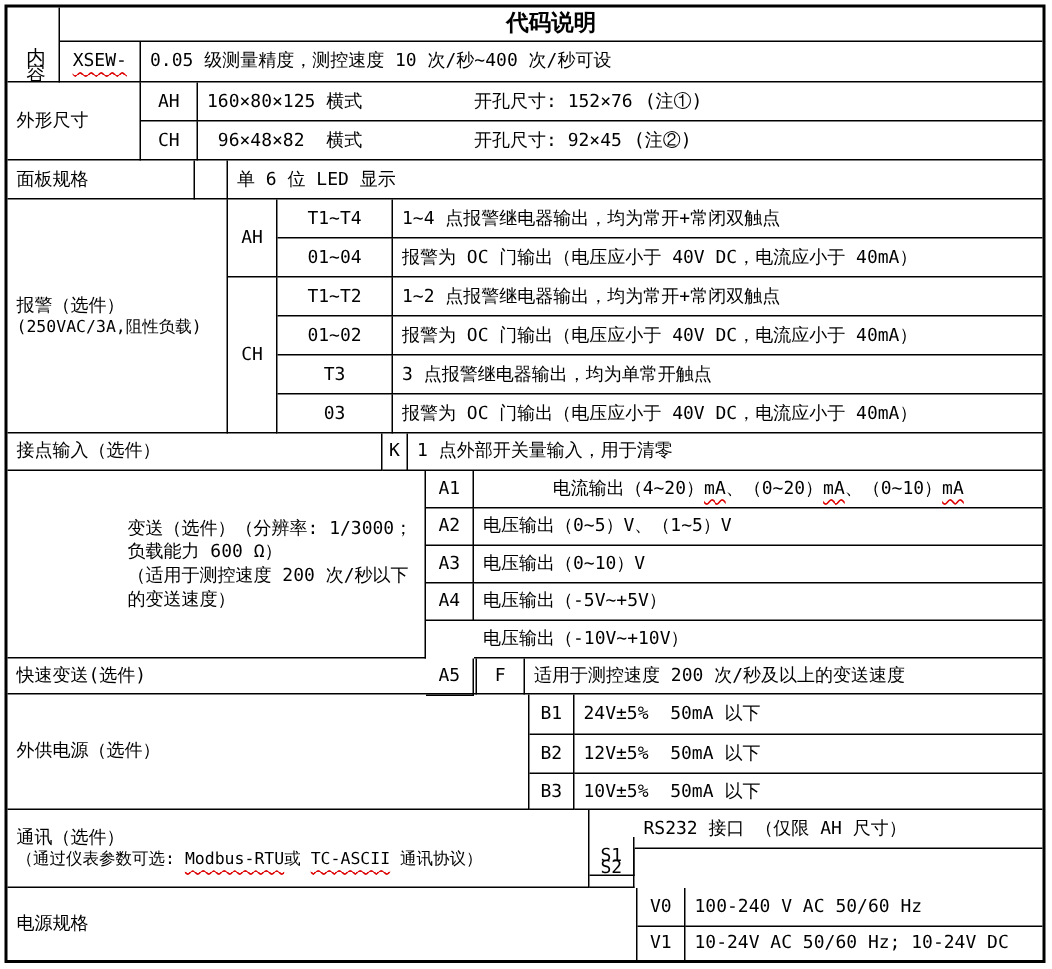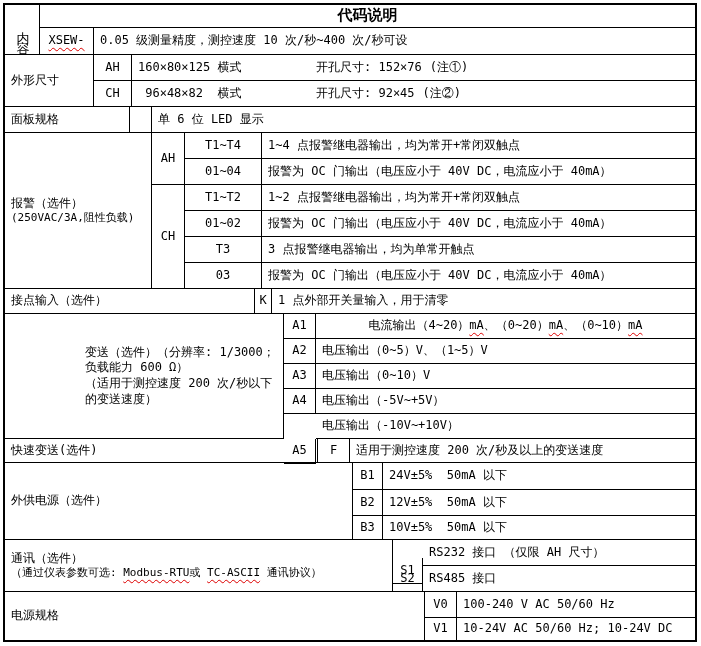--- a/index.html
+++ b/index.html
@@ -103,21 +103,20 @@
 
     <div class="c col" style="left:0;top:535px;width:388px;height:52px;">
       <div>通讯（选件）</div>
       <div class="small"><span>（通过仪表参数可选: </span><span class="sp">Modbus-RTU</span><span>或 </span><span class="sp">TC-ASCII</span><span> 通讯协议）</span></div>
     </div>
     <div class="c ctr" style="left:388px;top:535px;width:30px;height:26px;margin-top:18px;">S1</div>
     <div class="c nbr" style="left:418px;top:535px;width:272px;height:26px;">
       <span>RS232 接口 </span><span class="b">（仅限 AH 尺寸）</span>
     </div>
     <div class="c ctr" style="left:388px;top:561px;width:30px;height:26px;">S2</div>
-    <div class="c nbr" style="left:418px;top:561px;width:272px;height:26px;">RS485 接口</div>
 
     <div class="c nbb" style="left:0;top:587px;width:420px;height:48px;">电源规格</div>
     <div class="c ctr" style="left:420px;top:587px;width:32px;height:26px;">V0</div>
     <div class="c nbr" style="left:452px;top:587px;width:238px;height:26px;">100-240 V AC 50/60 Hz</div>
     <div class="c ctr nbb" style="left:420px;top:613px;width:32px;height:22px;">V1</div>
     <div class="c nbr nbb" style="left:452px;top:613px;width:238px;height:22px;">10-24V AC 50/60 Hz; 10-24V DC</div>
 
   </div>
 </div>
 

